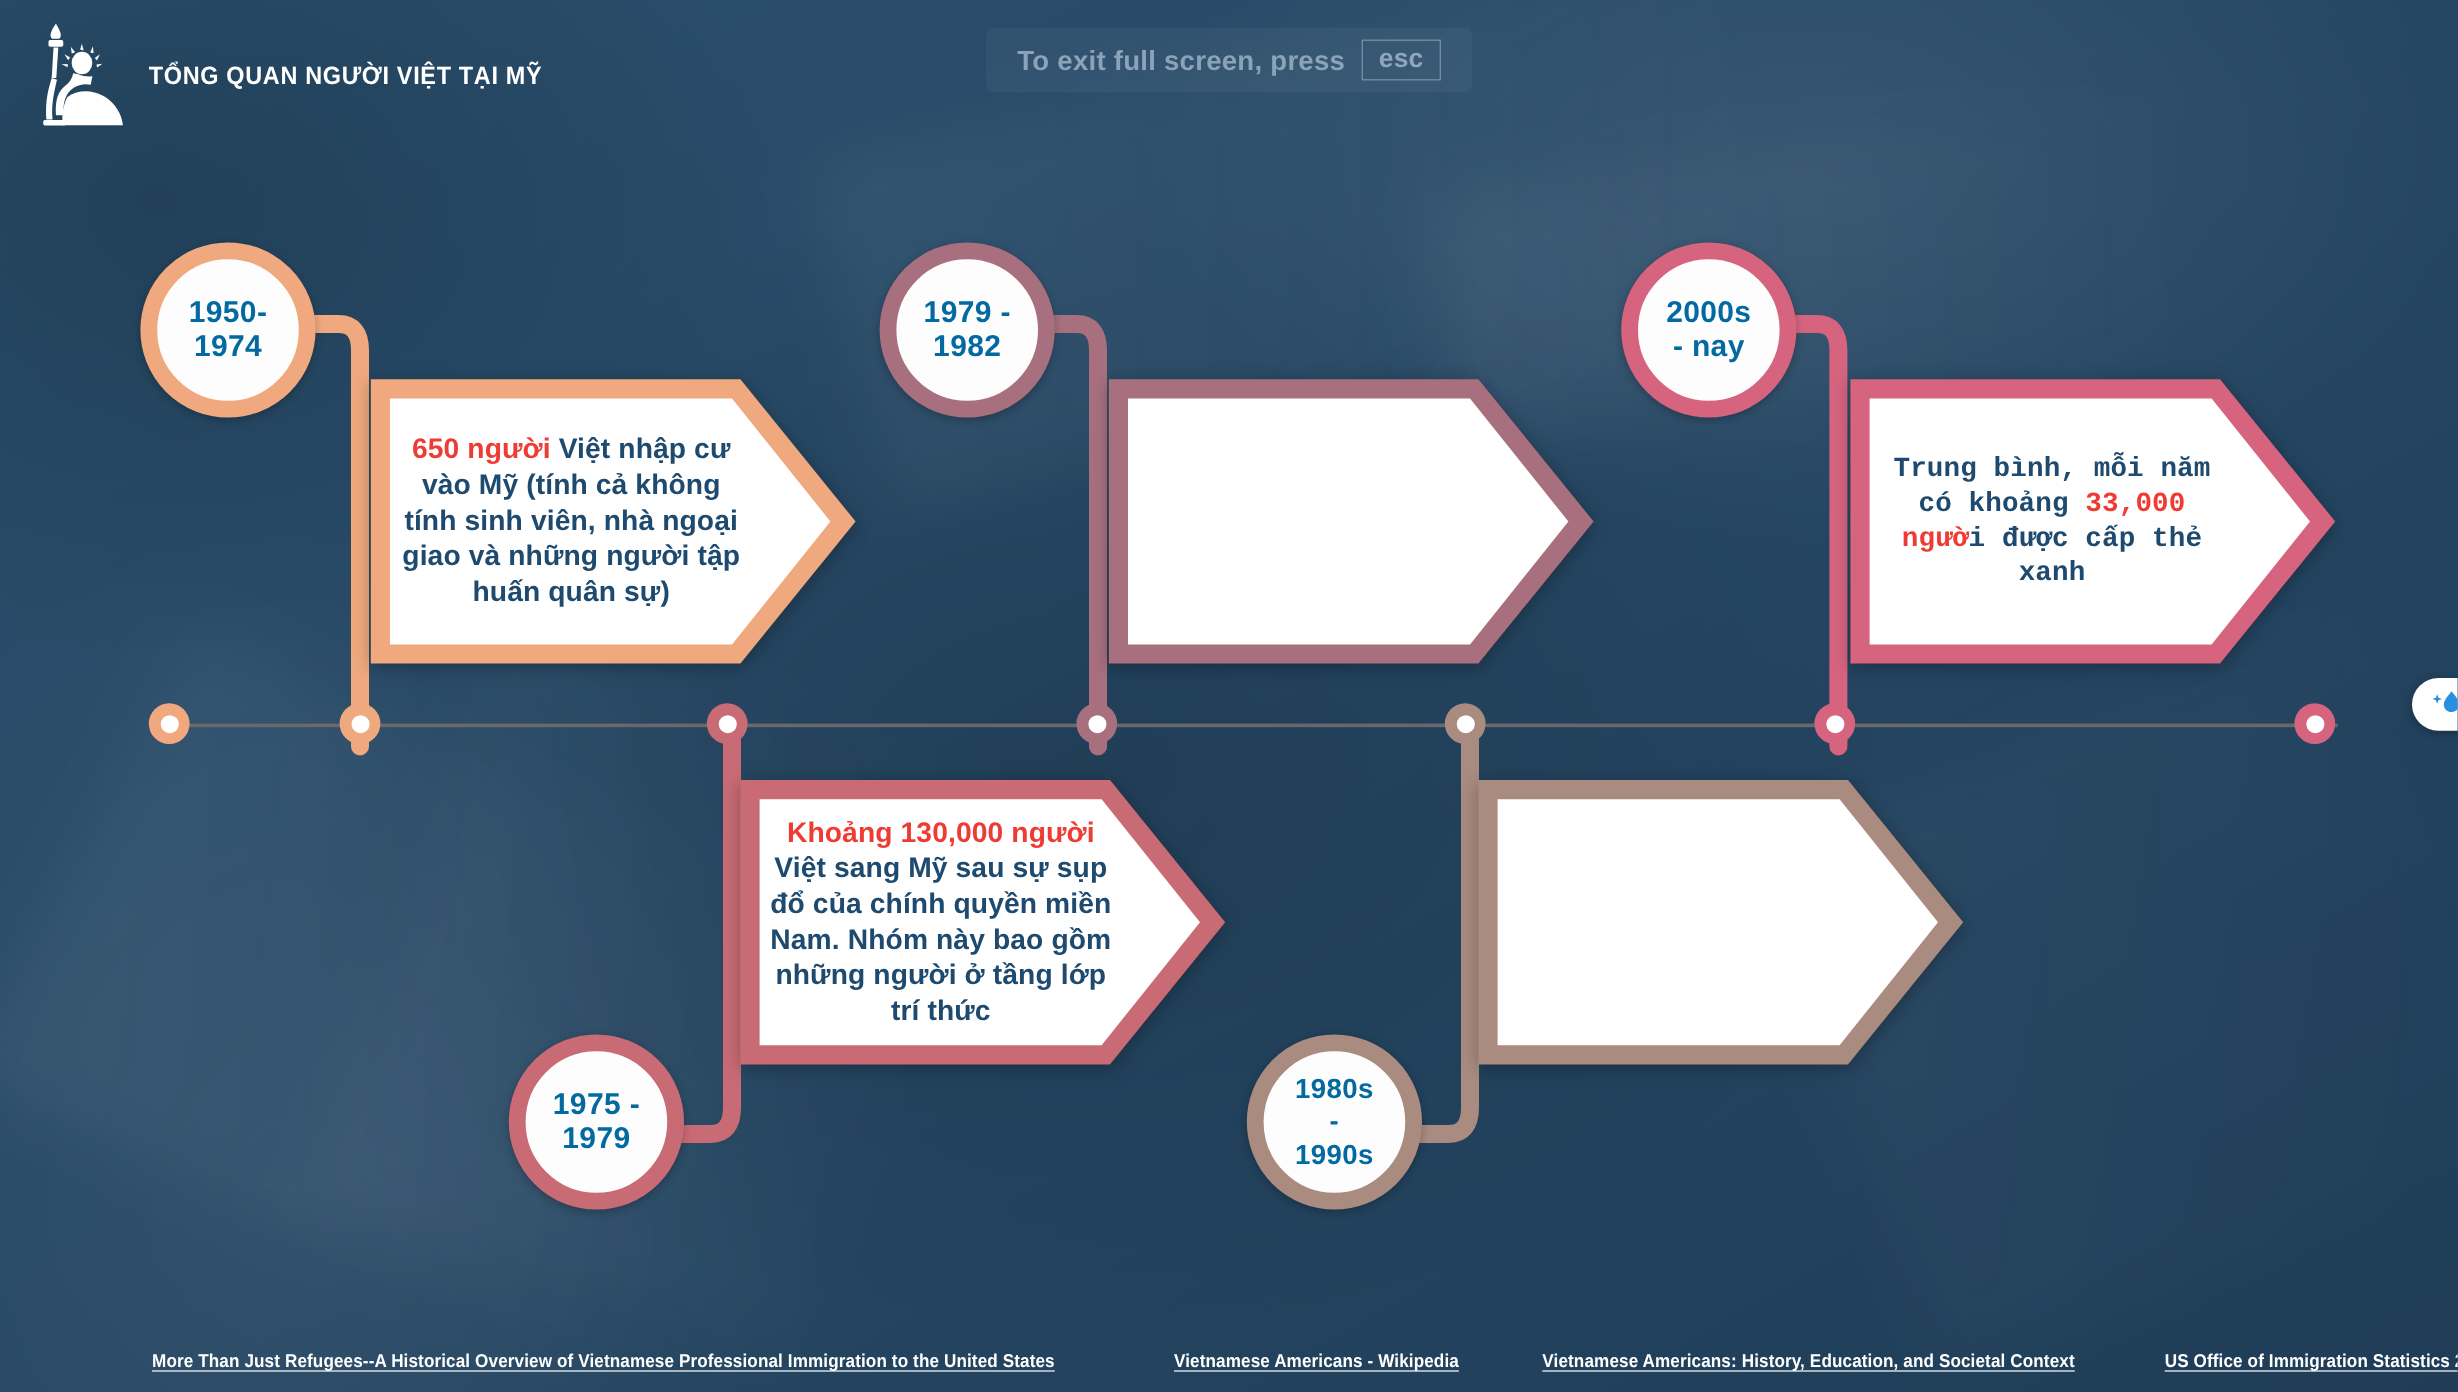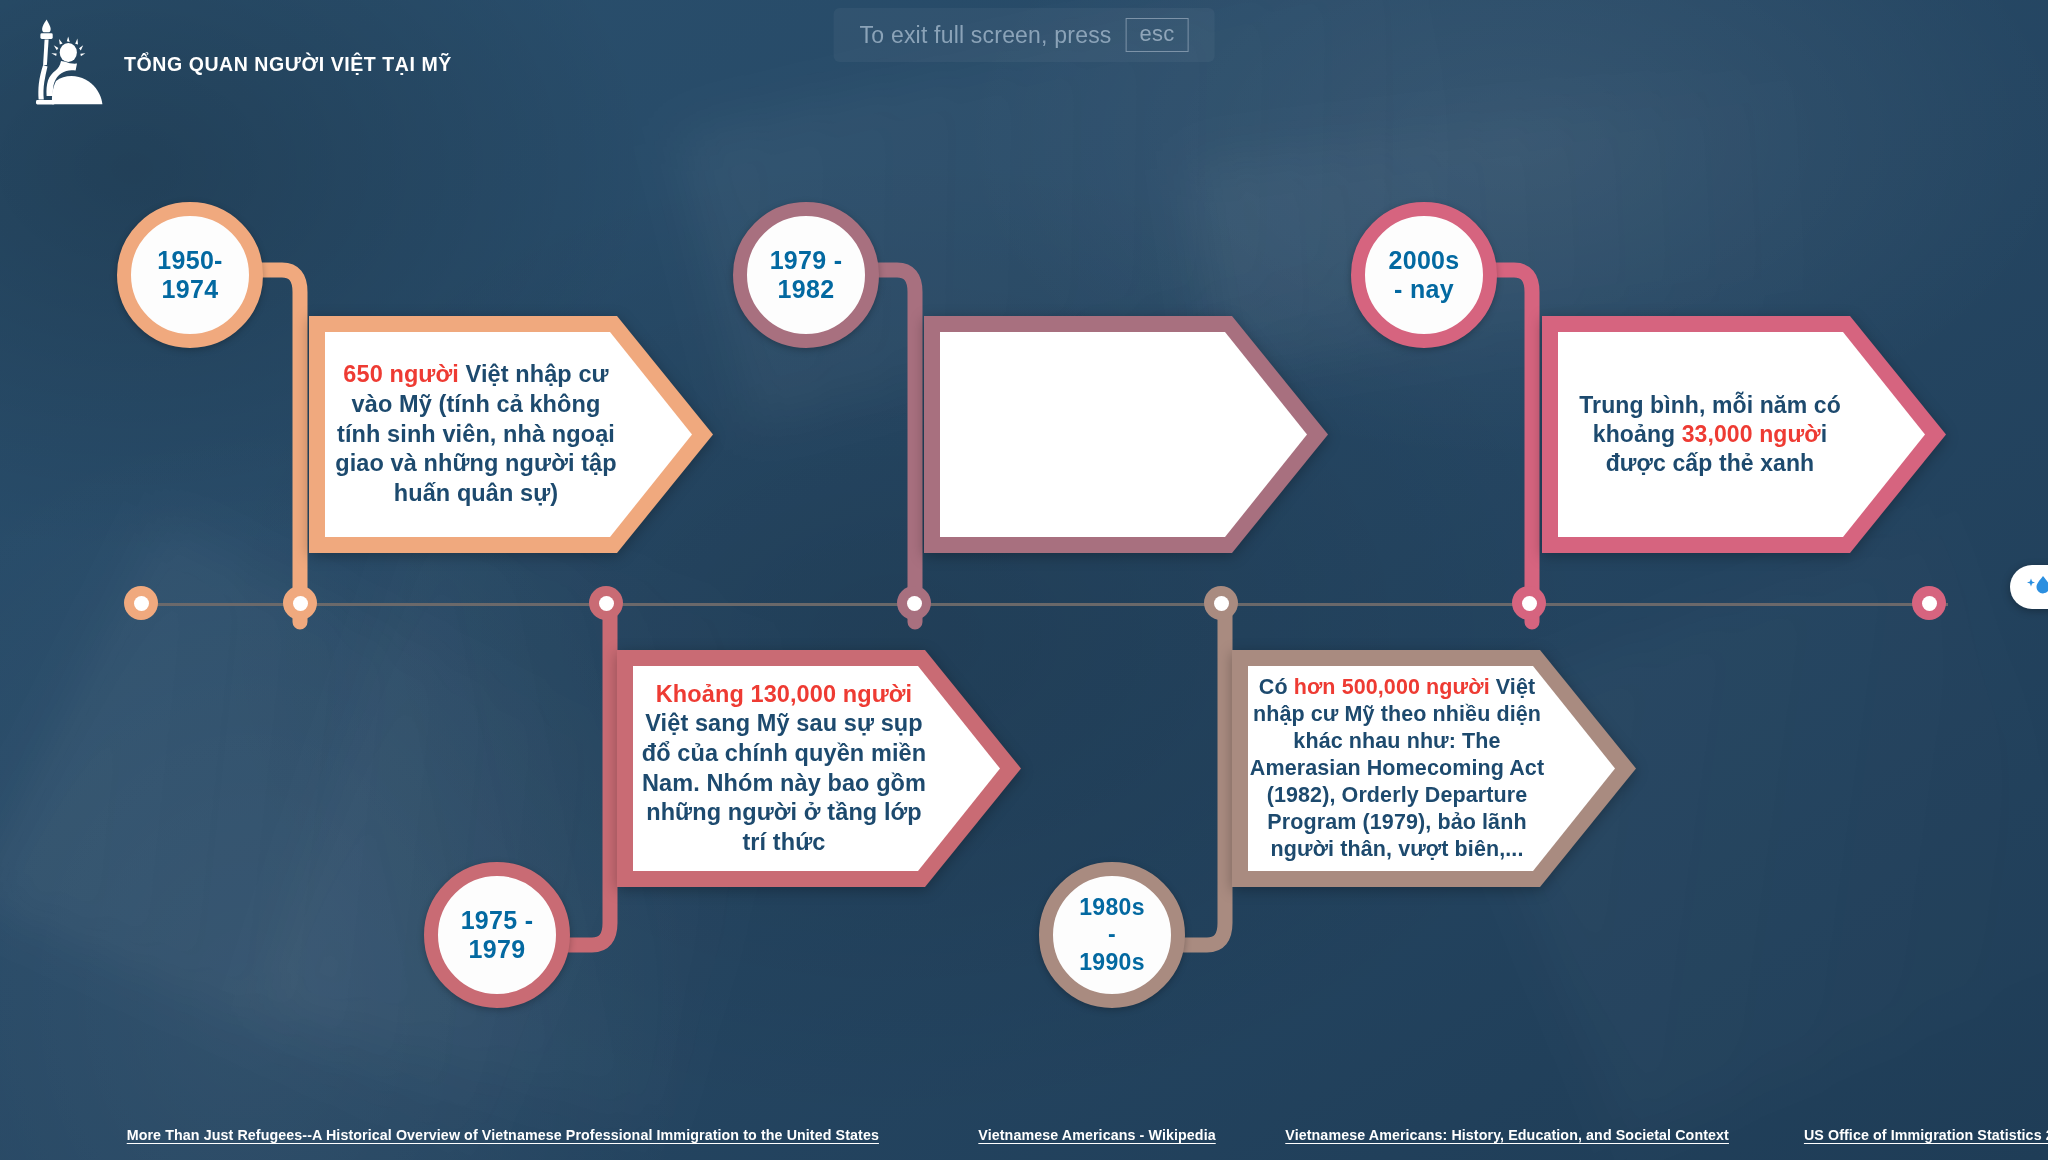--- a/index.html
+++ b/index.html
@@ -42,29 +42,30 @@
         background: linear-gradient(120deg, rgba(255,255,255,0.035), rgba(255,255,255,0)); }
   .bg-dark {
     position: absolute; left: 0; top: 0; width: 660px; height: 560px;
     background: radial-gradient(ellipse at 20% 30%, rgba(0,0,0,0.18), rgba(0,0,0,0) 70%);
   }
 
   
   .fs-toast {
     position: absolute;
     left: 50%; transform: translateX(-50%);
-    top: 8px;
+    top: 23px;
     display: flex; align-items: center; gap: 14px;
     padding: 10px 26px;
     border-radius: 6px;
     background: rgba(255,255,255,0.045);
     color: #8ba3b8;
     font-size: 23px;
     letter-spacing: 0.2px;
     z-index: 50;
+    font-weight: bold;
   }
   .fs-key {
     border: 1.5px solid #7d93a8;
     border-radius: 0;
     padding: 4px 13px 6px;
     font-size: 22px;
     color: #90a6ba;
     line-height: 1;
   }
 
@@ -280,21 +281,21 @@
   </div>
 </div>
 
 <div class="callout" style="left:920px; top:312px; width:412px; height:245px;">
   <svg class="callout-outer" viewBox="0 0 412 245" preserveAspectRatio="none">
     <path d="M4 4 H312 L408 122.5 L312 241 H4 Z" fill="#a8707f"></path>
     <path d="M20 20 H305 L387 122.5 L305 225 H20 Z" fill="#ffffff"></path>
   </svg>
 </div>
 
-<div class="callout" style="left:1538px; top:312px; width:412px; height:245px;">
+<div class="callout" style="left:1538px; top:312px; width:412px; height:245px;font-family:Liberation Mono, monospace;">
   <svg class="callout-outer" viewBox="0 0 412 245" preserveAspectRatio="none">
     <path d="M4 4 H312 L408 122.5 L312 241 H4 Z" fill="#d6647f"></path>
     <path d="M20 20 H305 L387 122.5 L305 225 H20 Z" fill="#ffffff"></path>
   </svg>
   <div class="callout-text" style="left:22px; top:22px; width:300px; height:201px; font-size:23px;">
     <div>
       <span>Trung bình, mỗi năm có khoảng </span><span class="hl">33,000 ngườ</span><span>i được cấp thẻ xanh</span>
     </div>
   </div>
 </div>
@@ -309,25 +310,20 @@
       <span class="hl">Khoảng 130,000 người</span><span> Việt sang Mỹ sau sự sụp đổ của chính quyền miền Nam. Nhóm này bao gồm những người ở tầng lớp trí thức</span>
     </div>
   </div>
 </div>
 
 <div class="callout" style="left:1228px; top:646px; width:412px; height:245px;">
   <svg class="callout-outer" viewBox="0 0 412 245" preserveAspectRatio="none">
     <path d="M4 4 H312 L408 122.5 L312 241 H4 Z" fill="#a98b80"></path>
     <path d="M20 20 H305 L387 122.5 L305 225 H20 Z" fill="#ffffff"></path>
   </svg>
-  <div class="callout-text" style="left:20px; top:14px; width:298px; height:217px; font-size:21.5px;">
-    <div>
-      <span>Có </span><span class="hl">hơn 500,000 người</span><span> Việt nhập cư Mỹ theo nhiều diện khác nhau như: The Amerasian Homecoming Act (1982), Orderly Departure Program (1979), bảo lãnh người thân, vượt biên,...</span>
-    </div>
-  </div>
 </div>
 
 <div class="circle" style="left:117px; top:202px; width:146px; height:146px; border:14px solid #f0a97e;">
   <span class="circle-label">1950-
 1974</span>
 </div>
 
 <div class="circle" style="left:733px; top:202px; width:146px; height:146px; border:14px solid #a8707f;">
   <span class="circle-label">1979 -
 1982</span>

